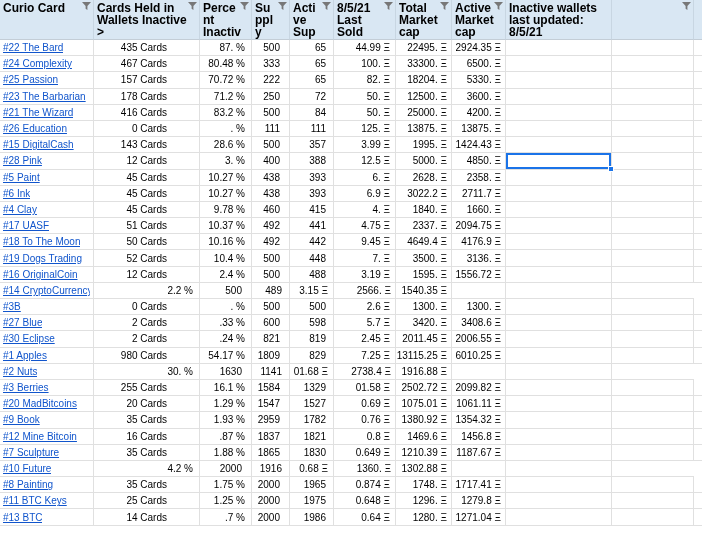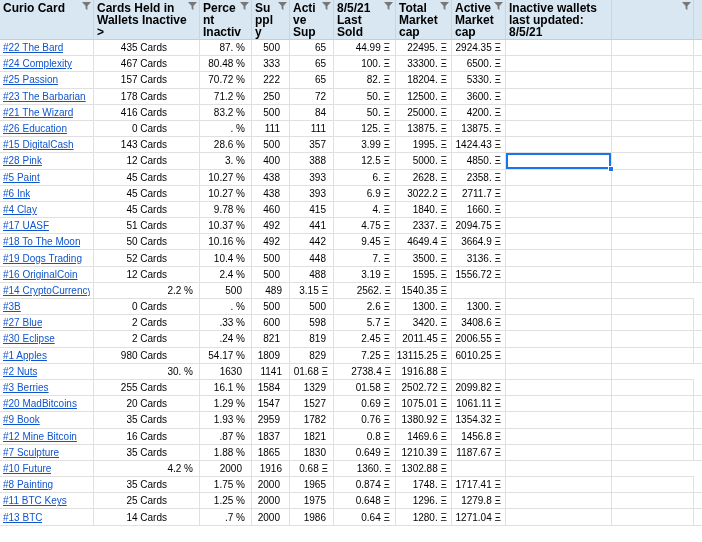--- a/index.html
+++ b/index.html
@@ -331,21 +331,21 @@
       <div class="row">
     <div class="cell al col-a">
           <a class="link">#18 To The Moon</a>
         </div>
     <div class="cell ar col-b">50 Cards</div>
     <div class="cell ar col-c">10.16 %</div>
     <div class="cell ar col-d">492</div>
     <div class="cell ar col-e">442</div>
     <div class="cell ar col-f">9.45 Ξ</div>
     <div class="cell ar col-g">4649.4 Ξ</div>
-    <div class="cell ar col-h">3664.9 Ξ</div>
+    <div class="cell ar col-h">4176.9 Ξ</div>
     <div class="cell al col-i"></div>
     <div class="cell col-j"></div>
     <div class="cell col-k"></div>
   </div>
       <div class="row">
     <div class="cell al col-a">
           <a class="link">#19 Dogs Trading</a>
         </div>
     <div class="cell ar col-b">52 Cards</div>
     <div class="cell ar col-c">10.4 %</div>
@@ -374,21 +374,21 @@
     <div class="cell col-k"></div>
   </div>
       <div class="row">
     <div class="cell al col-a">
           <a class="link">#14 CryptoCurrency</a>
         </div>
     <div class="cell ar col-c">2.2 %</div>
     <div class="cell ar col-d">500</div>
     <div class="cell ar col-e">489</div>
     <div class="cell ar col-f">3.15 Ξ</div>
-    <div class="cell ar col-g">2562. Ξ</div>
+    <div class="cell ar col-g">2566. Ξ</div>
     <div class="cell ar col-h">1540.35 Ξ</div>
     <div class="cell al col-i"></div>
     <div class="cell col-j"></div>
     <div class="cell col-k"></div>
   </div>
       <div class="row">
     <div class="cell al col-a">
           <a class="link">#3B</a>
         </div>
     <div class="cell ar col-b">0 Cards</div>

